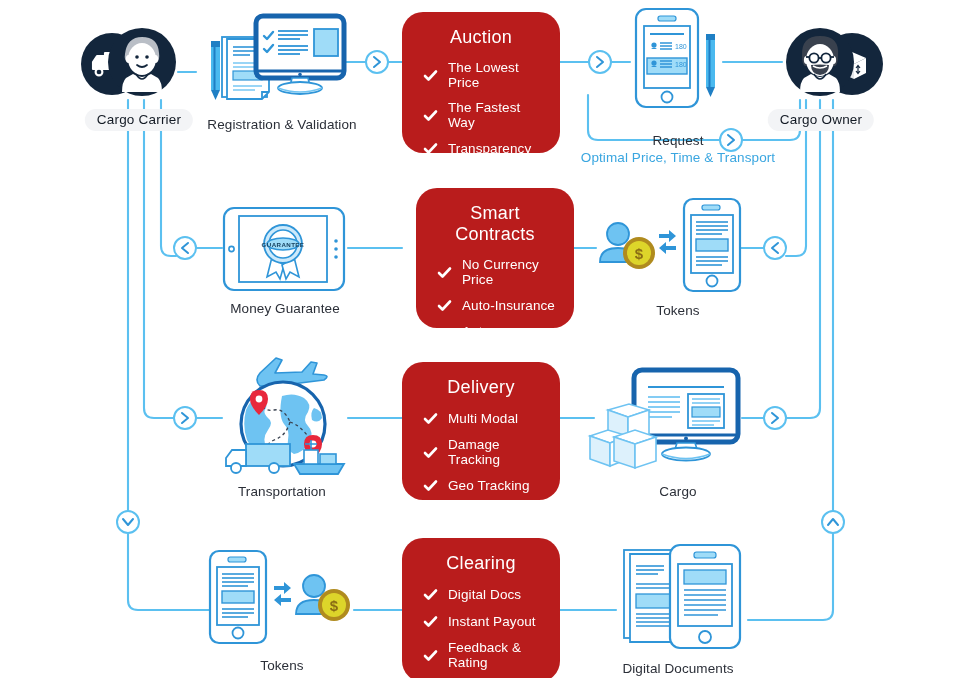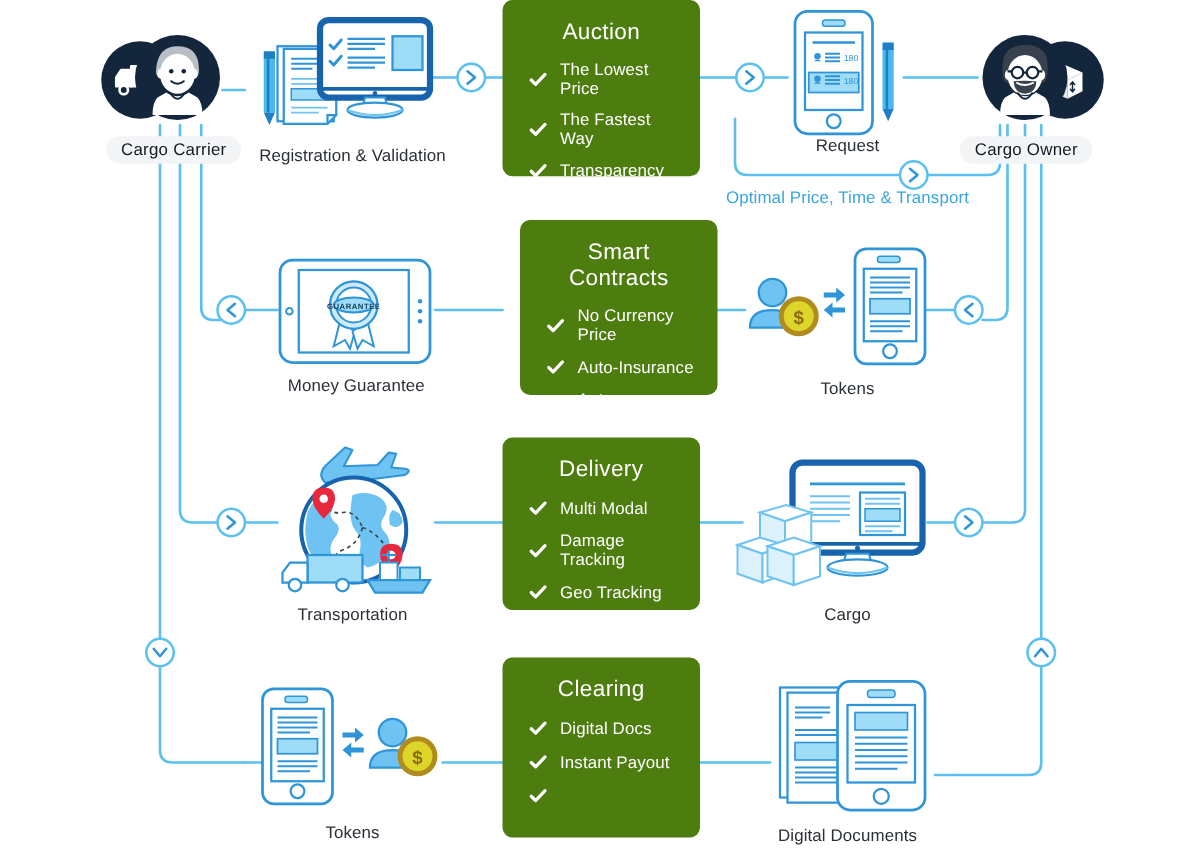--- a/index.html
+++ b/index.html
@@ -9,26 +9,27 @@
     background:#ffffff;
     font-family:"Liberation Sans", sans-serif;
     overflow:hidden;
   }
   #stage{position:relative;width:960px;height:678px;}
   svg.layer{position:absolute;top:0;left:0;width:960px;height:678px;}
 
   
   .card{
     position:absolute;
-    background:#4d7c0f;
-    border-radius:8px;
+    background:#b91c1c;
+    border-radius:21px;
     color:#ffffff;
     box-sizing:border-box;
     padding:10px 14px 12px 14px;
     z-index:6;
+    margin-top:12px;
   }
   .card-title{
     text-align:center;
     font-size:18px;
     font-weight:400;
     letter-spacing:.3px;
     margin:5px 0 12px 0;
     color:#ffffff;
   }
   .feat{
@@ -335,21 +336,21 @@
         <circle cx="35" cy="91" r="5.5" fill="none" stroke="#2f95d8" stroke-width="1.8"></circle>
       </g>
       <g>
         <rect x="74" y="33" width="9" height="48" fill="#4ab9ef"></rect>
         <rect x="76.5" y="33" width="2" height="48" fill="#1f7fc4"></rect>
         <rect x="74" y="28" width="9" height="6" fill="#1f7fc4"></rect>
         <path d="M74,81 L78.5,91 L83,81 Z" fill="#1f7fc4"></path>
       </g>
     </svg>
   </div>
-  <div class="node-label" style="left:678px;top:109px;">Request</div>
+  <div class="node-label" style="left:678px;top:133px;">Request</div>
   <div class="node-label label-blue" style="left:678px;top:150px;font-size:13.5px;">Optimal Price, Time &amp; Transport</div>
 
   <div class="ill" style="left:222px;top:205px;width:124px;height:88px;">
     <svg width="124" height="88" viewBox="0 0 124 88">
       <g>
         <rect x="2" y="3" width="120" height="82" rx="10" fill="#ffffff" stroke="#2f95d8" stroke-width="2.2"></rect>
         <rect x="17" y="11" width="88" height="66" fill="#ffffff" stroke="#2f95d8" stroke-width="1.8"></rect>
         <circle cx="9.5" cy="44" r="2.6" fill="none" stroke="#2f95d8" stroke-width="1.6"></circle>
         <circle cx="114" cy="36" r="1.8" fill="#2f95d8"></circle>
         <circle cx="114" cy="44" r="1.8" fill="#2f95d8"></circle>
@@ -579,20 +580,21 @@
     <div class="feat">
       <svg class="chk" viewBox="0 0 17 17">
           <path d="M3,9 L6.5,12.5 L14,4.5" fill="none" stroke="#ffffff" stroke-width="2.6" stroke-linecap="round" stroke-linejoin="round"></path>
         </svg>
       <span class="ftxt">Instant Payout</span>
     </div>
     <div class="feat">
       <svg class="chk" viewBox="0 0 17 17">
           <path d="M3,9 L6.5,12.5 L14,4.5" fill="none" stroke="#ffffff" stroke-width="2.6" stroke-linecap="round" stroke-linejoin="round"></path>
         </svg>
+      <span class="ftxt">Feedback &amp; Rating</span>
     </div>
   </div>
 
   <div class="ill" style="left:620px;top:542px;width:128px;height:110px;">
     <svg width="128" height="110" viewBox="0 0 128 110">
       <g>
         <rect x="4" y="8" width="52" height="88" fill="#ffffff" stroke="#2f95d8" stroke-width="1.8"></rect>
         <path d="M10,12 L62,12 L62,92 L54,100 L10,100 Z" fill="#ffffff" stroke="#2f95d8" stroke-width="1.8"></path>
         <path d="M62,92 L54,92 L54,100" fill="none" stroke="#2f95d8" stroke-width="1.8"></path>
         <g stroke="#2f95d8" stroke-width="1.6">

